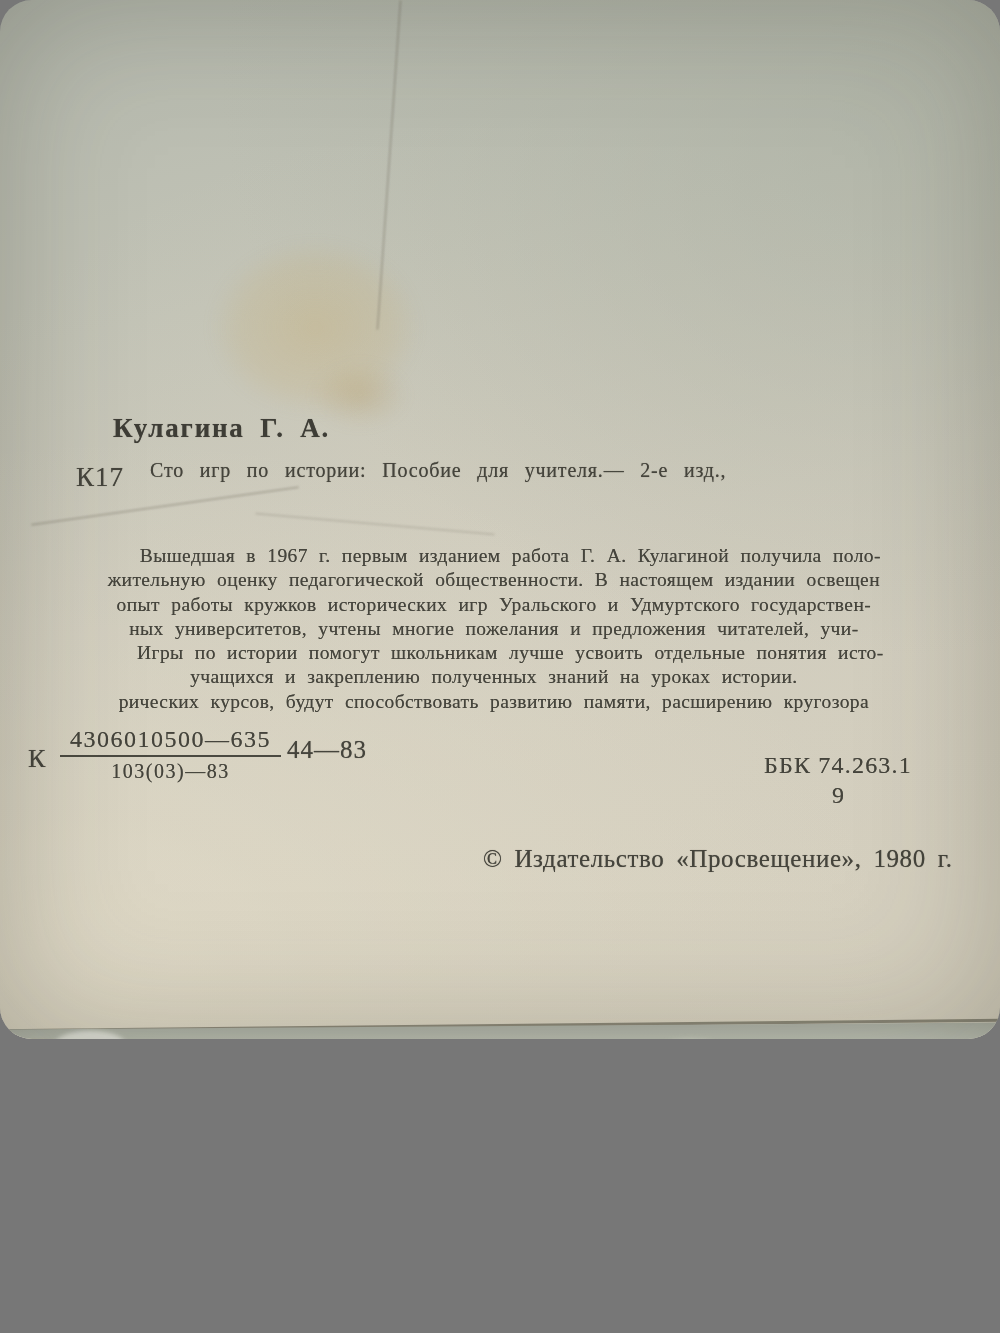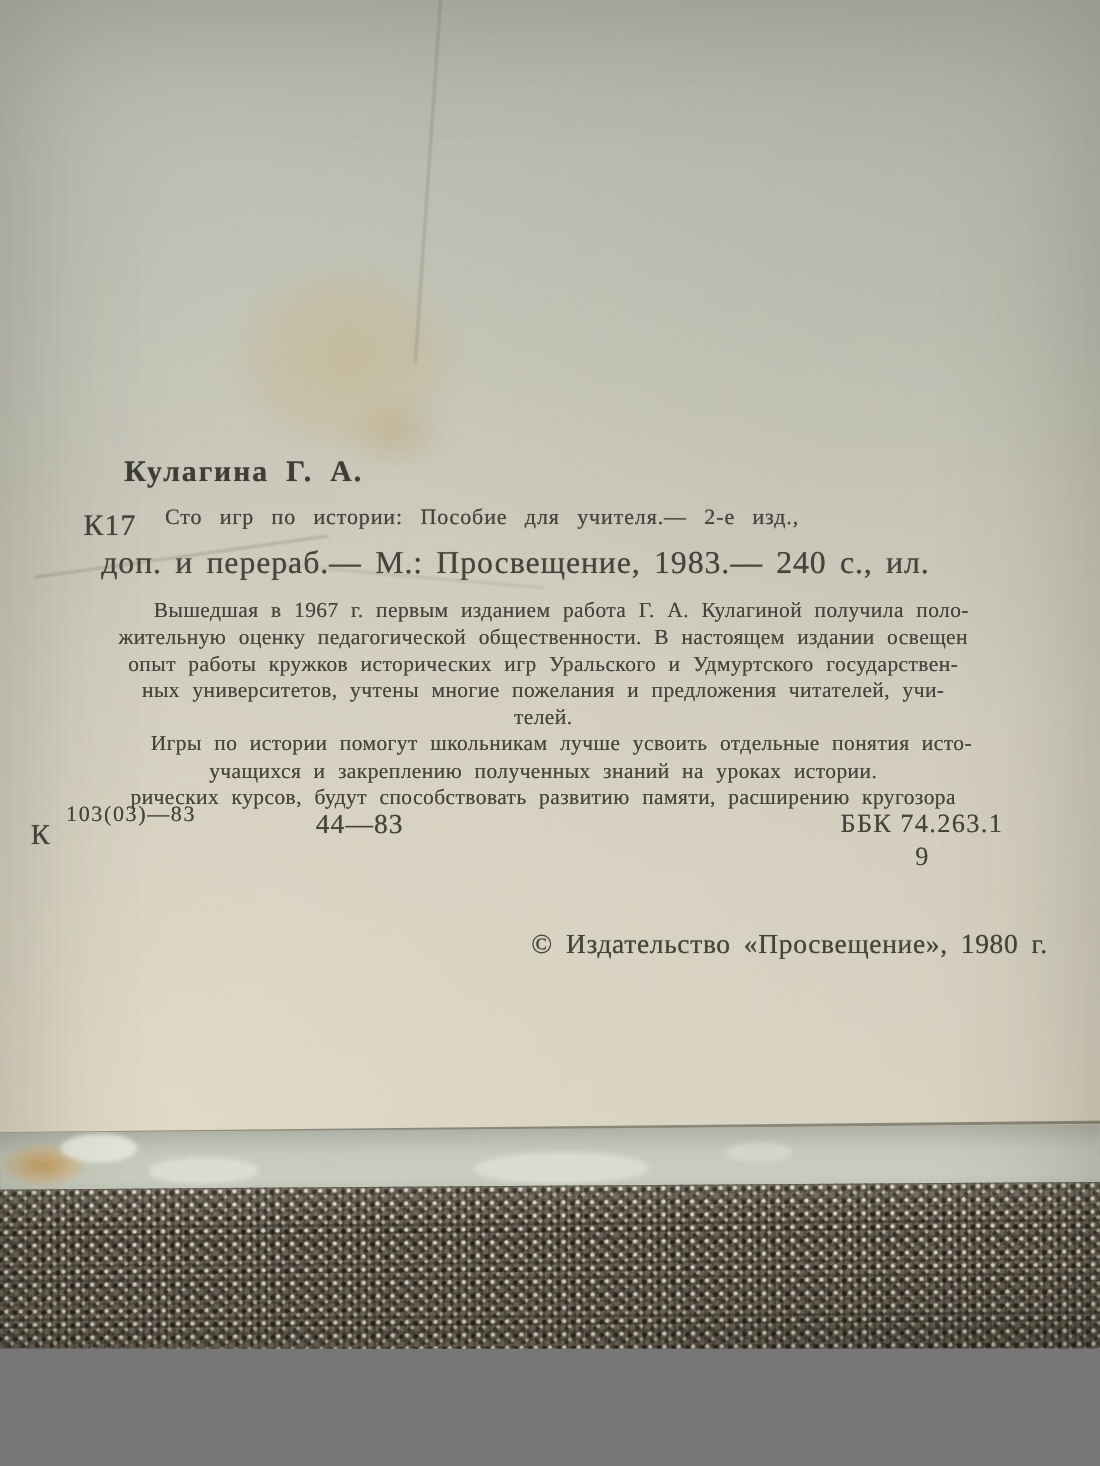--- a/index.html
+++ b/index.html
@@ -1,18 +1,18 @@
 <!DOCTYPE html>
 <html><head>
 <meta charset="utf-8">
 <style>
   html,body{margin:0;padding:0;}
   body{width:1000px;height:1333px;overflow:hidden;background:#777;}
-  .photo{position:relative;width:1000px;height:1226px;overflow:hidden;
-         font-family:"Liberation Serif","DejaVu Serif",serif;color:#45443c;}
+  .photo{position:relative;width:1000px;height:1039px;overflow:hidden;
+         font-family:"Liberation Serif","DejaVu Serif",serif;color:#45443c;border-radius:32px;}
 
   
   .page{position:absolute;left:0;top:0;width:1000px;height:1042px;
     background:
       radial-gradient(130% 90% at 12% 96%, rgba(232,225,204,0.55), rgba(232,225,204,0) 60%),
       radial-gradient(120% 100% at 88% 8%, rgba(165,171,158,0.55), rgba(165,171,158,0) 55%),
       radial-gradient(90% 70% at 50% 60%, rgba(214,209,193,0.45), rgba(214,209,193,0) 70%),
       linear-gradient(168deg,#b5b9ae 0%,#c2c3b6 28%,#cdcabc 52%,#d3cebe 76%,#d8d2c0 100%);
   }
   .stain{position:absolute;border-radius:50%;filter:blur(6px);}
@@ -42,21 +42,21 @@
 
   .cat-k{left:28px;top:744px;font-size:26px;}
   .fraction{position:absolute;left:60px;top:726px;text-align:center;}
   .frac-num{display:block;font-size:24px;letter-spacing:1.5px;padding:0 10px 2px 10px;
             border-bottom:2.5px solid #4a4940;text-shadow:0 0 0.6px rgba(69,68,60,0.7);}
   .frac-den{display:block;font-size:20px;letter-spacing:1.5px;padding-top:3px;
             text-shadow:0 0 0.6px rgba(69,68,60,0.7);}
   .cat-suffix{left:287px;top:716px;font-size:25px;letter-spacing:1px;margin-top:20px;}
   .bbk{position:absolute;left:753px;top:736px;width:170px;text-align:center;}
   .bbk-line1{display:block;font-size:24px;letter-spacing:1.2px;white-space:nowrap;
-             text-shadow:0 0 0.6px rgba(69,68,60,0.7);}
+             text-shadow:0 0 0.6px rgba(69,68,60,0.7);margin-top:16px;}
   .bbk-line2{display:block;font-size:24px;margin-top:3px;
              text-shadow:0 0 0.6px rgba(69,68,60,0.7);}
   .copyright{left:483px;top:845px;font-size:25px;letter-spacing:0.6px;word-spacing:5px;}
 
   
   .page-edge{position:absolute;left:0;top:1026px;width:1000px;height:62px;
     background:linear-gradient(180deg,#aeb2a6 0%,#c6cabd 35%,#c9cdc0 70%,#bcc0b3 100%);
     transform:rotate(-0.4deg);}
   .torn{position:absolute;border-radius:50%;filter:blur(2px);}
   .torn-left-stain{left:-8px;top:6px;width:95px;height:48px;
@@ -99,35 +99,34 @@
     <div class="stain stain-main"></div>
     <div class="stain stain-small"></div>
     <div class="crease crease-v"></div>
     <div class="crease crease-d1"></div>
     <div class="crease crease-d2"></div>
 
     <div class="ink author">Кулагина Г. А.</div>
 
     <div class="ink kcode">К17</div>
     <div class="ink title1">Сто игр по истории: Пособие для учителя.— 2-е изд.,</div>
-    <div class="ink title2">доп. и перераб.— М.: Просвещение, 1983.— 240 с., ил.</div>
 
     <div class="annotation">
       <div class="ann-line indent">Вышедшая в 1967 г. первым изданием работа Г. А. Кулагиной получила поло-</div>
       <div class="ann-line">жительную оценку педагогической общественности. В настоящем издании освещен</div>
       <div class="ann-line">опыт работы кружков исторических игр Уральского и Удмуртского государствен-</div>
       <div class="ann-line">ных университетов, учтены многие пожелания и предложения читателей, учи-</div>
-      <div class="ann-line">телей.</div>
       <div class="ann-line indent">Игры по истории помогут школьникам лучше усвоить отдельные понятия исто-</div>
       <div class="ann-line">учащихся и закреплению полученных знаний на уроках истории.</div>
       <div class="ann-line">рических курсов, будут способствовать развитию памяти, расширению кругозора</div>
     </div>
 
     <div class="ink cat-k">К</div>
     <div class="fraction">
+      <span class="frac-num">4306010500—635</span>
       <span class="frac-den">103(03)—83</span>
     </div>
     <div class="ink cat-suffix">44—83</div>
 
     <div class="bbk">
       <span class="bbk-line1">ББК 74.263.1</span>
       <span class="bbk-line2">9</span>
     </div>
 
     <div class="ink copyright">© Издательство «Просвещение», 1980 г.</div>

